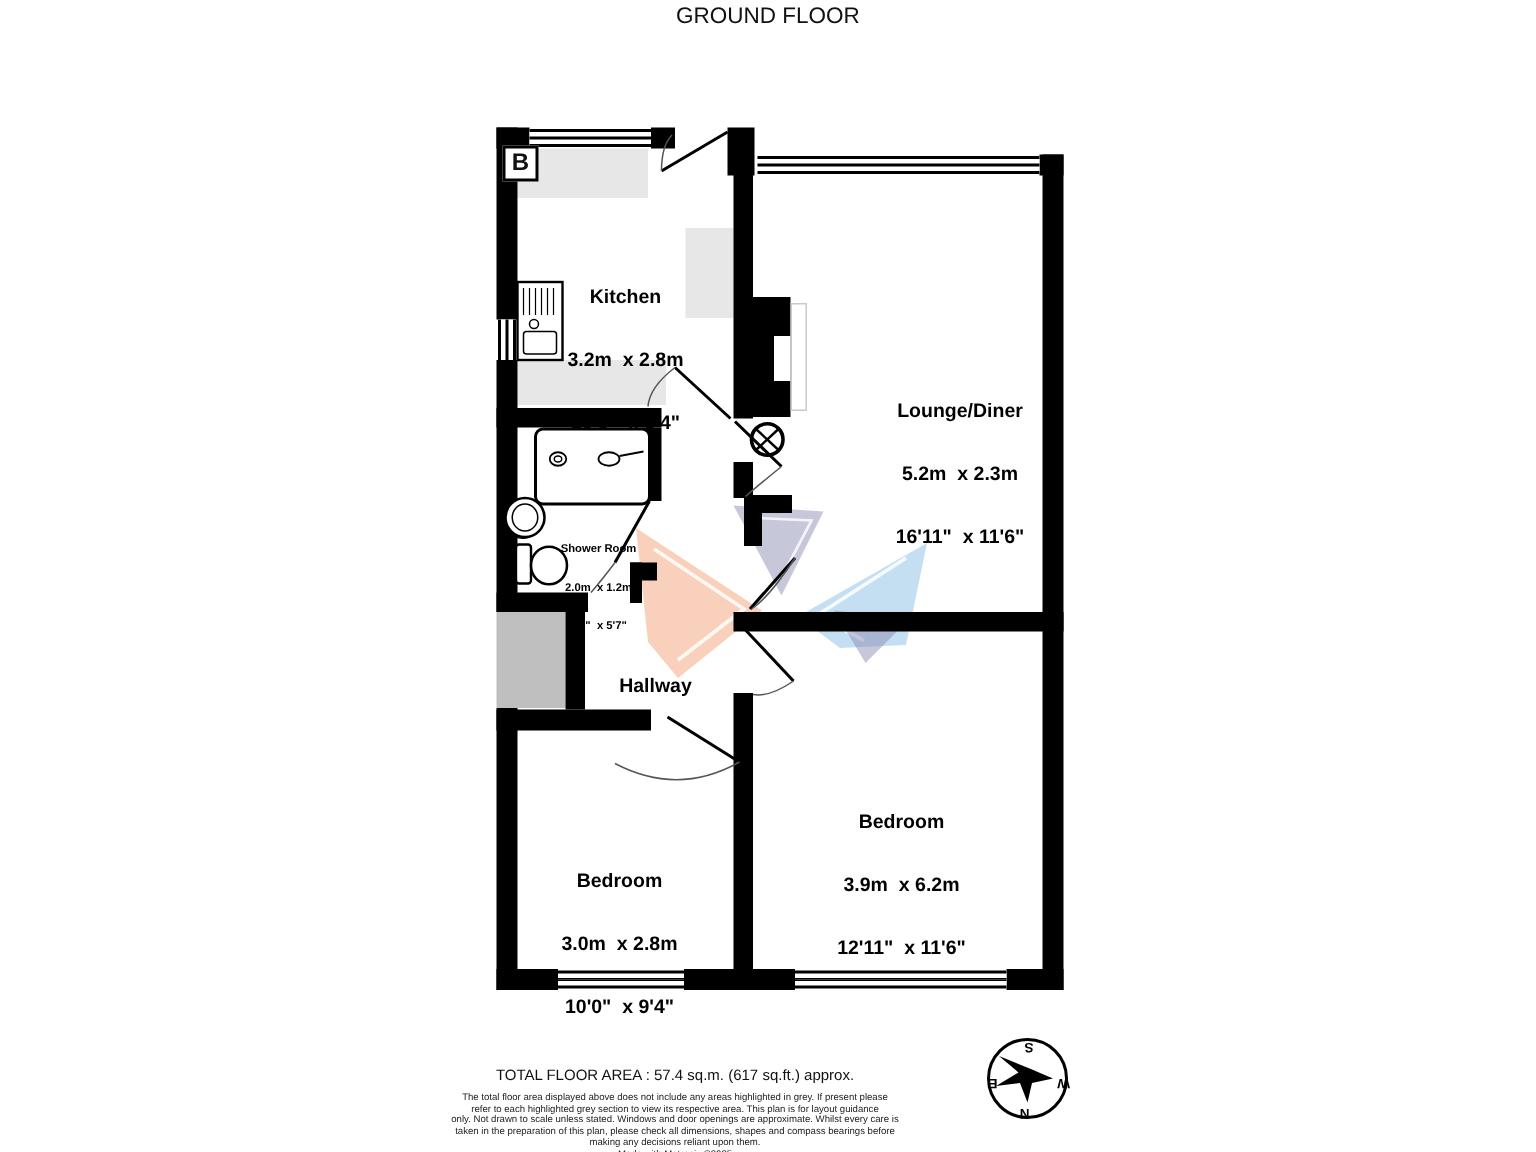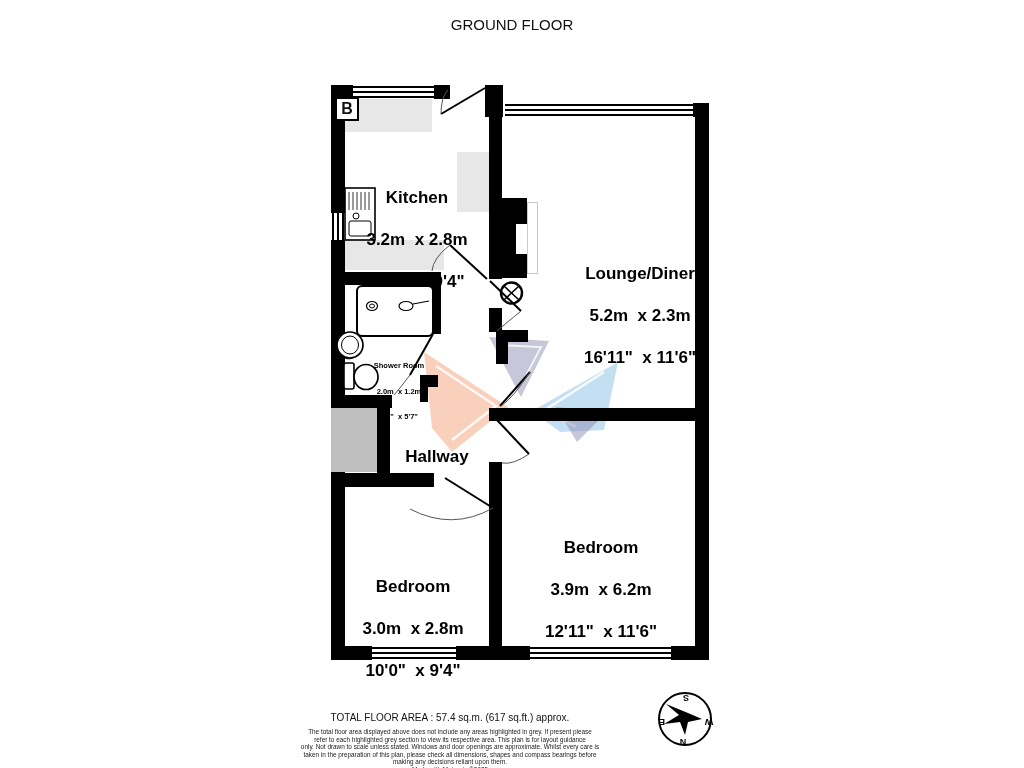--- a/index.html
+++ b/index.html
@@ -7,23 +7,23 @@
        font-family:"Liberation Sans",sans-serif;color:#111;}
   .wall{position:absolute;background:#000;}
   .grey{position:absolute;background:#e7e7e7;}
   .cupboard{position:absolute;background:#bfbfbf;}
   .hwin{position:absolute;background:#fff;border-top:2px solid #000;border-bottom:2px solid #000;box-sizing:border-box;}
   .hwin::before,.hwin::after{content:"";position:absolute;left:0;right:0;height:1px;background:#000;}
   .hwin::before{top:3px}.hwin::after{bottom:3px}
   .vwin{position:absolute;background:#fff;border-left:2px solid #000;border-right:2px solid #000;box-sizing:border-box;}
   .vwin::before,.vwin::after{content:"";position:absolute;top:0;bottom:0;width:1px;background:#000;}
   .vwin::before{left:3px}.vwin::after{right:3px}
-  .title{position:absolute;left:0;top:16px;width:1024px;text-align:center;font-size:15px;line-height:17px;color:#111;}
+  .title{position:absolute;left:0;top:2px;width:1024px;text-align:center;font-size:15px;line-height:17px;color:#111;}
   .room-label{position:absolute;transform:translateX(-50%);text-align:center;
-              font-weight:700;font-size:17px;line-height:14px;color:#000;white-space:pre;}
+              font-weight:700;font-size:13px;line-height:14px;color:#000;white-space:pre;}
   .room-label.small{font-size:7.5px;line-height:8.5px;}
   .dim{white-space:pre;}
   .boiler{position:absolute;left:335px;top:97px;width:24px;height:24px;background:#fff;
           border:2px solid #000;box-sizing:border-box;text-align:center;
           font-weight:700;font-size:16px;line-height:20px;}
   .hearth{position:absolute;left:527px;top:202px;width:11px;height:72px;border:1px solid #c9c9c9;box-sizing:border-box;}
   .notch{position:absolute;left:516px;top:224px;width:11px;height:30px;background:#fff;}
   .footer{position:absolute;left:300px;top:712px;width:300px;text-align:center;color:#111;}
   .footer .total{font-size:10px;line-height:12px;margin-bottom:4px;}
   .footer .disc{font-size:6.4px;line-height:7.6px;white-space:nowrap;color:#222;}

